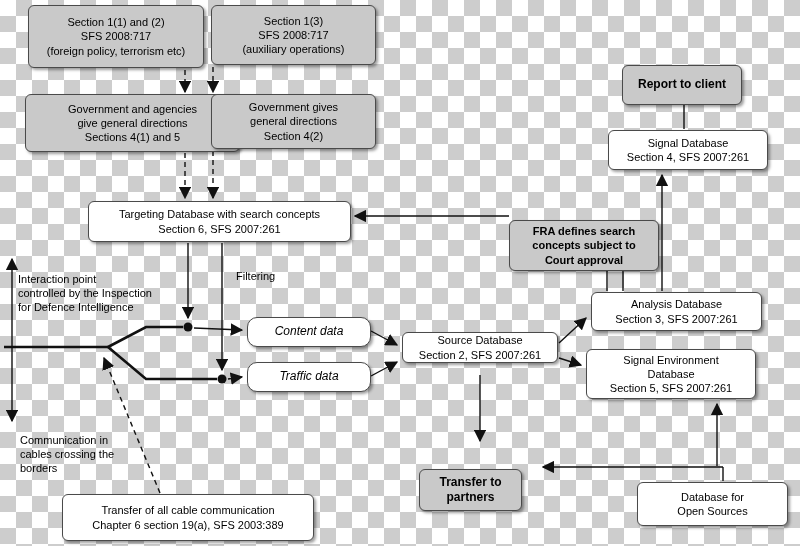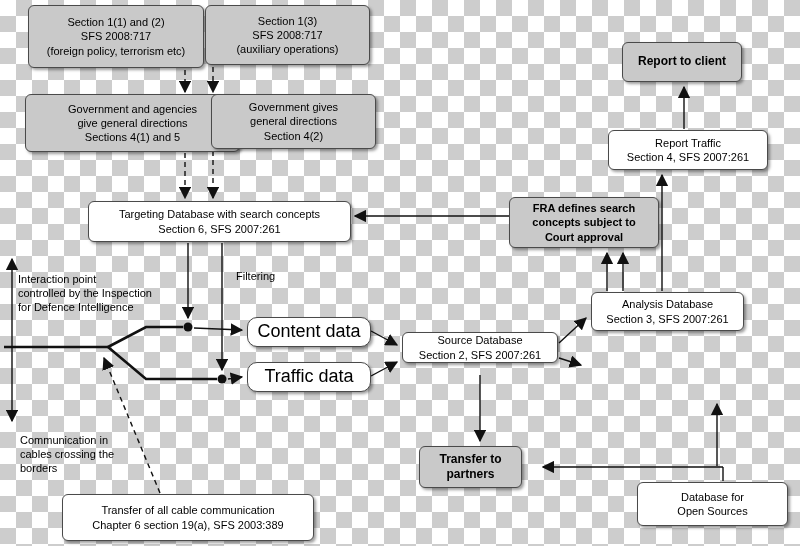--- a/index.html
+++ b/index.html
@@ -17,23 +17,23 @@
   .wires{position:absolute;left:0;top:0;z-index:1;}
   .node{
     position:absolute;z-index:2;display:flex;align-items:center;justify-content:center;
     text-align:center;font-size:11px;line-height:1.28;
     background:#fff;border:1.4px solid #4a4a4a;border-radius:6px;
     box-shadow:2px 2px 3px rgba(0,0,0,.38);
     box-sizing:border-box;padding:2px 4px;
   }
   .node .txt{white-space:pre-line;}
   .gray{background:#c9c9c9;justify-content:center;}
-  .bold{font-weight:bold;}
+  .bold{font-weight:bold;margin-top:23px;}
   .rounded{border-radius:10px;}
-  .italic{font-size:18px;}
+  .italic{font-style:italic;font-size:12px;}
   .plain{
     background:transparent;border:none;box-shadow:none;border-radius:0;
     justify-content:flex-start;align-items:center;text-align:left;padding:0;
   }
 </style>
 </head>
 <body>
 
 <div class="stage">
 
@@ -83,21 +83,21 @@
     <circle cx="188" cy="327" r="4.5" fill="#111"></circle>
     <circle cx="222" cy="379" r="4.5" fill="#111"></circle>
   </svg>
 
   <div class="node gray" style="left:28px;top:5px;width:176px;height:63px">
     <span class="txt">Section 1(1) and (2)
 SFS 2008:717
 (foreign policy, terrorism etc)</span>
   </div>
 
-  <div class="node gray" style="left:205px;top:5px;width:165px;height:60px">
+  <div class="node gray" style="left:211px;top:5px;width:165px;height:60px">
     <span class="txt">Section 1(3)
 SFS 2008:717
 (auxiliary operations)</span>
   </div>
 
   <div class="node gray bold" style="left:622px;top:42px;width:120px;height:40px;font-size:12px">
     <span class="txt">Report to client</span>
   </div>
 
   <div class="node gray" style="left:25px;top:94px;width:215px;height:58px">
@@ -106,21 +106,21 @@
 Sections 4(1) and 5</span>
   </div>
 
   <div class="node gray" style="left:211px;top:94px;width:165px;height:55px">
     <span class="txt">Government gives
 general directions
 Section 4(2)</span>
   </div>
 
   <div class="node" style="left:608px;top:130px;width:160px;height:40px">
-    <span class="txt">Report Traffic
+    <span class="txt">Signal Database
 Section 4, SFS 2007:261</span>
   </div>
 
   <div class="node" style="left:88px;top:201px;width:263px;height:41px">
     <span class="txt">Targeting Database with search concepts
 Section 6, SFS 2007:261</span>
   </div>
 
   <div class="node gray bold" style="left:509px;top:197px;width:150px;height:51px">
     <span class="txt">FRA defines search
@@ -144,25 +144,30 @@
 
   <div class="node rounded italic" style="left:247px;top:362px;width:124px;height:30px">
     <span class="txt">Traffic data</span>
   </div>
 
   <div class="node" style="left:402px;top:332px;width:156px;height:31px">
     <span class="txt">Source Database
 Section 2, SFS 2007:261</span>
   </div>
 
-  <div class="node" style="left:591px;top:292px;width:153px;height:39px">
+  <div class="node" style="left:591px;top:292px;width:171px;height:39px">
     <span class="txt">Analysis Database
 Section 3, SFS 2007:261</span>
   </div>
 
+  <div class="node" style="left:586px;top:349px;width:170px;height:50px">
+    <span class="txt">Signal Environment
+Database
+Section 5, SFS 2007:261</span>
+  </div>
 
   <div class="node gray bold" style="left:419px;top:446px;width:103px;height:42px;font-size:12px">
     <span class="txt">Transfer to
 partners</span>
   </div>
 
   <div class="node plain" style="left:20px;top:429px;width:150px;height:50px">
     <span class="txt">Communication in
 cables crossing the
 borders</span>

